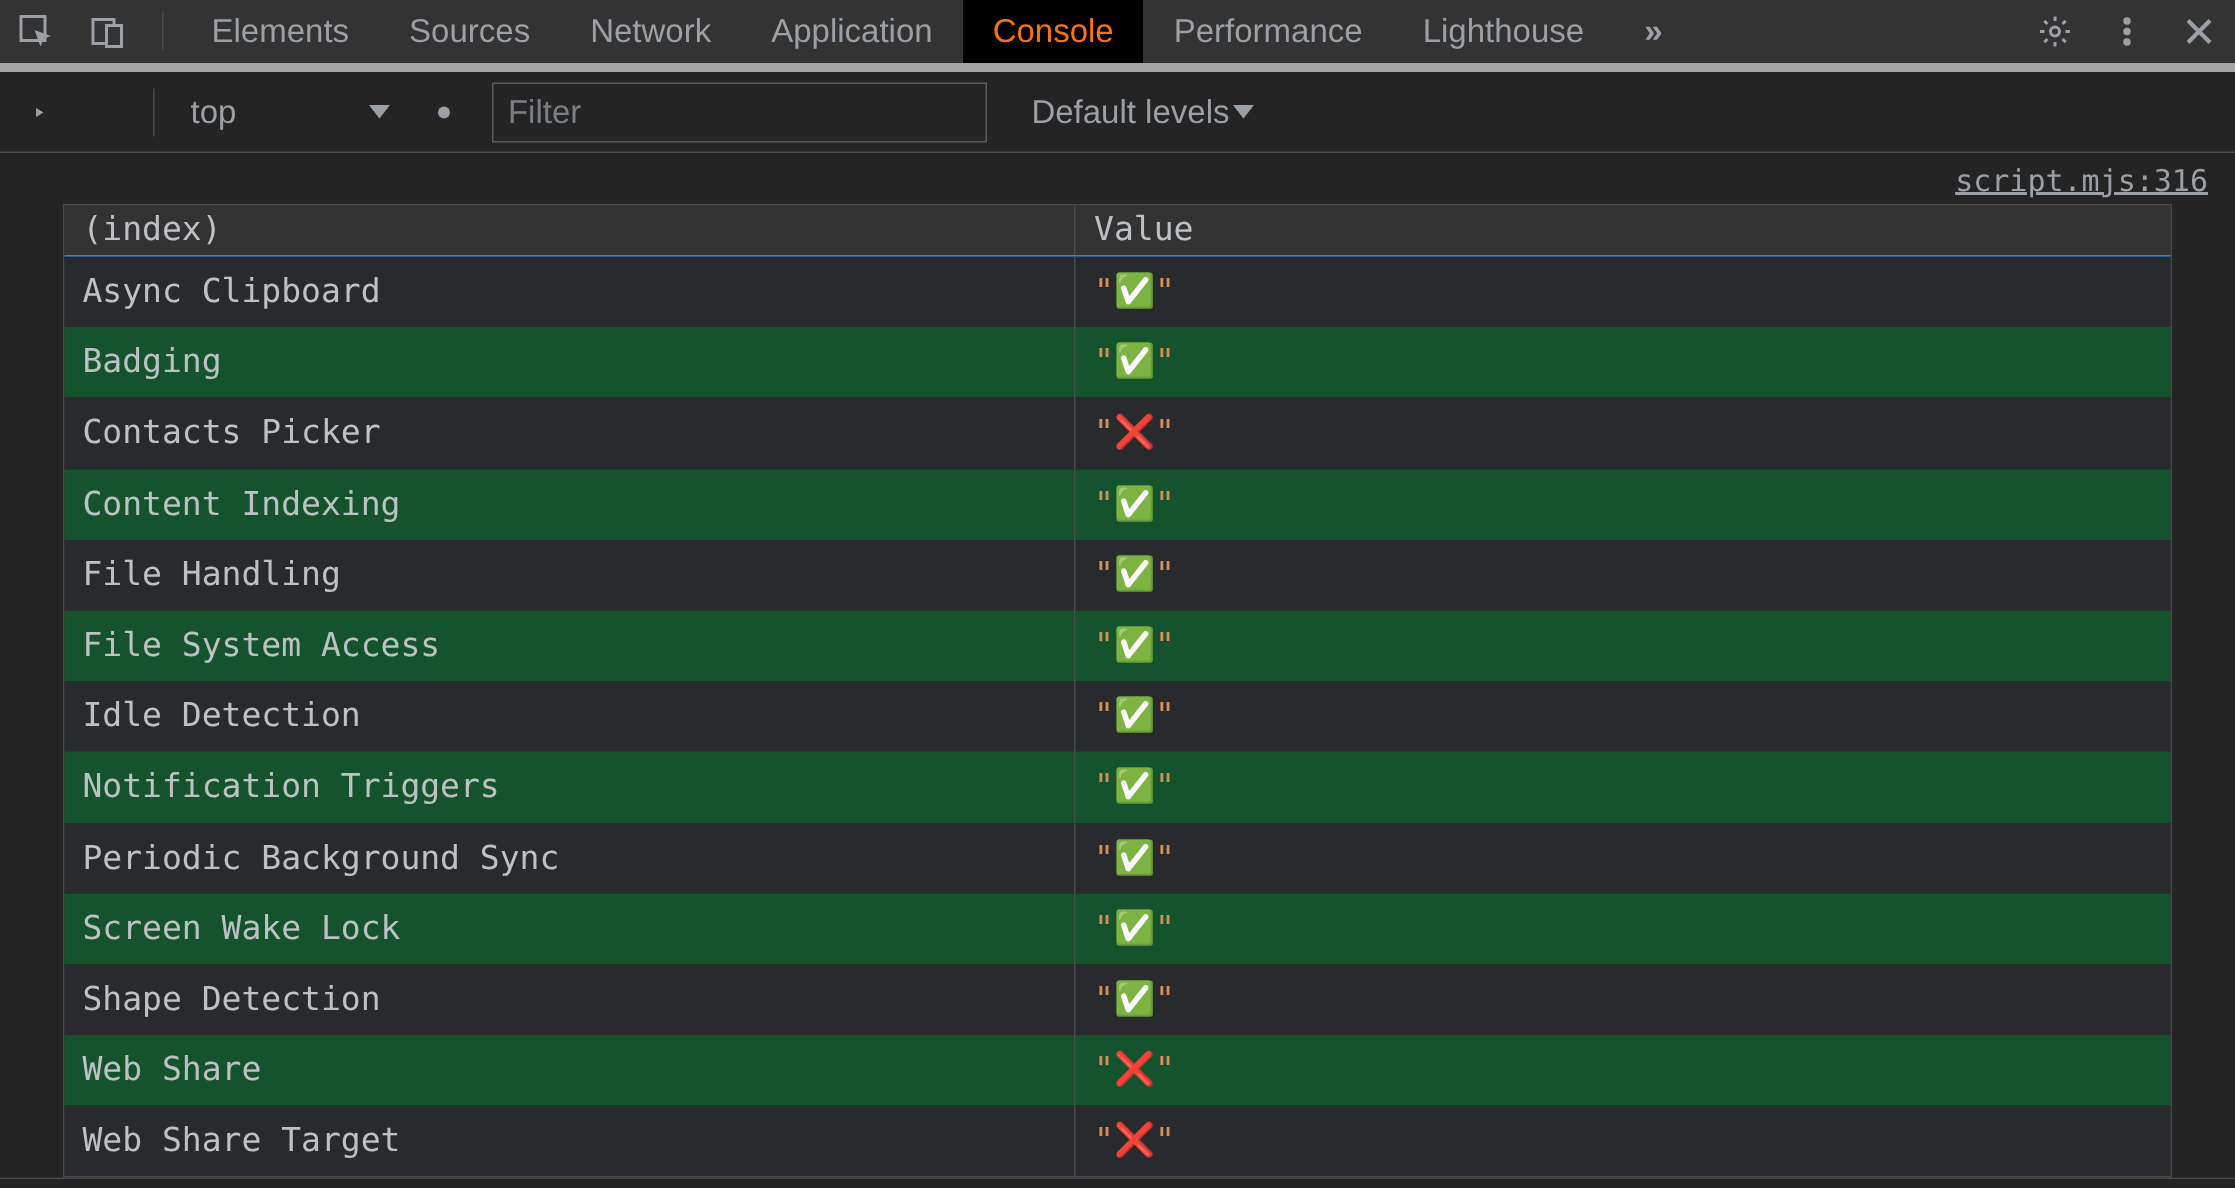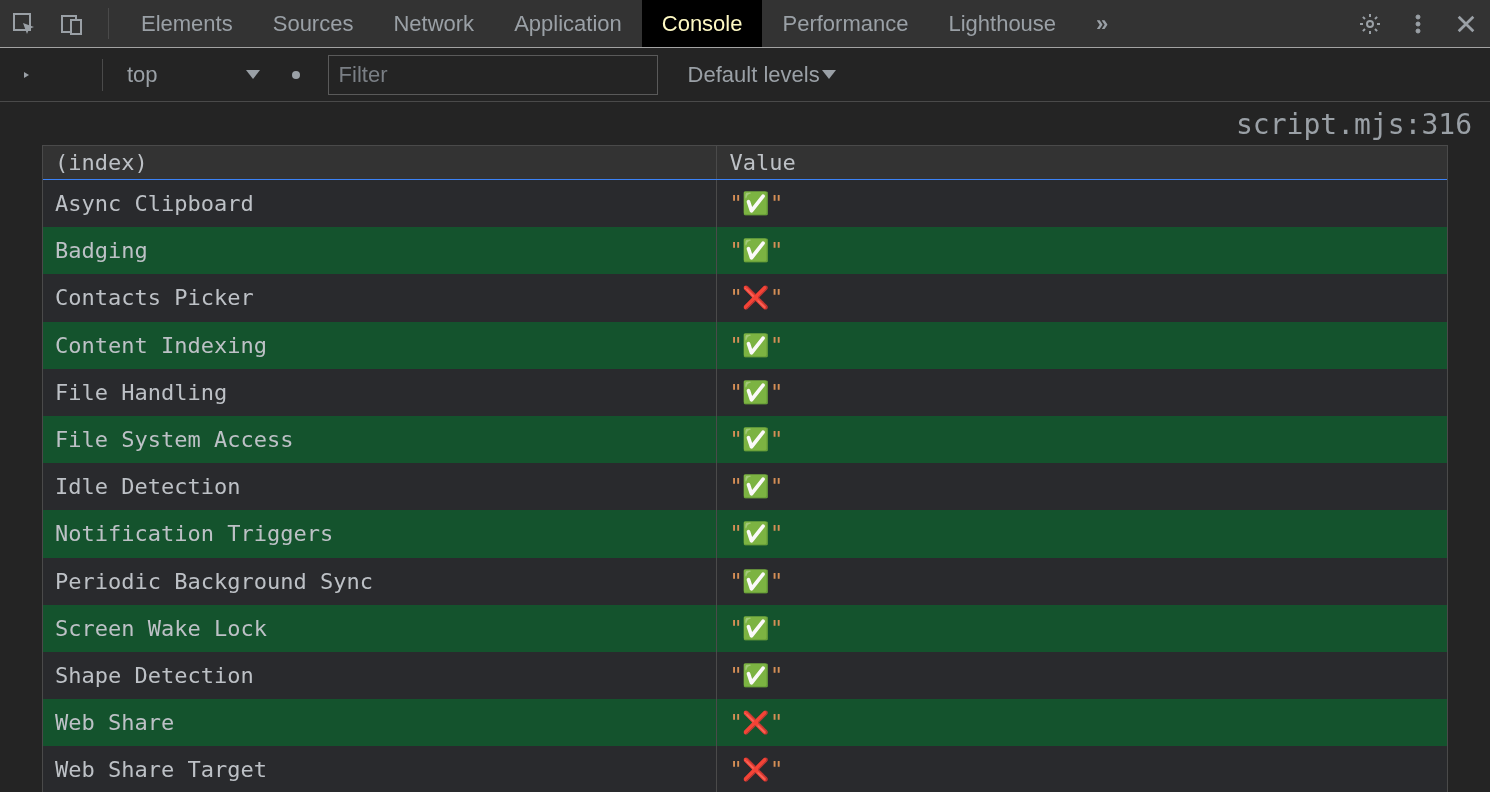--- a/index.html
+++ b/index.html
@@ -11,21 +11,21 @@
     color: #9aa0a6;
     overflow: hidden;
   }
 
   
   .tabbar {
     display: flex;
     align-items: stretch;
     height: 48px;
     background: #333333;
-    border-bottom: 1px solid #a3a3a3;
+    border-bottom: 6px solid #a3a3a3;
     font-size: 22px;
     color: #9aa0a6;
   }
   .tabbar .icon-btn {
     width: 48px;
     display: flex;
     align-items: center;
     justify-content: center;
     cursor: pointer;
   }
@@ -35,21 +35,21 @@
   }
   .tabbar .tab {
     padding: 0 20px;
     display: flex;
     align-items: center;
     cursor: pointer;
     white-space: nowrap;
   }
   .tabbar .tab.active {
     background: #000000;
-    color: #fef9c3;
+    color: #f97316;
   }
   .tabbar .spacer { flex: 1; }
   .tabbar svg { fill: #9aa0a6; stroke: #9aa0a6; }
 
   
   .toolbar {
     display: flex;
     align-items: center;
     height: 54px;
     background: #242424;
@@ -104,22 +104,23 @@
 
   
   .console-body {
     background: #242424;
     padding: 0 0 0 0;
   }
   .source-link {
     text-align: right;
     padding: 6px 18px 4px 0;
     font-family: "Menlo","Consolas",monospace;
-    font-size: 28px;
+    font-size: 20px;
     color: #9aa0a6;
+    text-decoration: underline;
     cursor: pointer;
   }
 
   .table-wrap {
     margin: 0 42px 0 42px;
     border: 1px solid #4a4a4a;
   }
   table {
     width: 100%;
     border-collapse: collapse;

